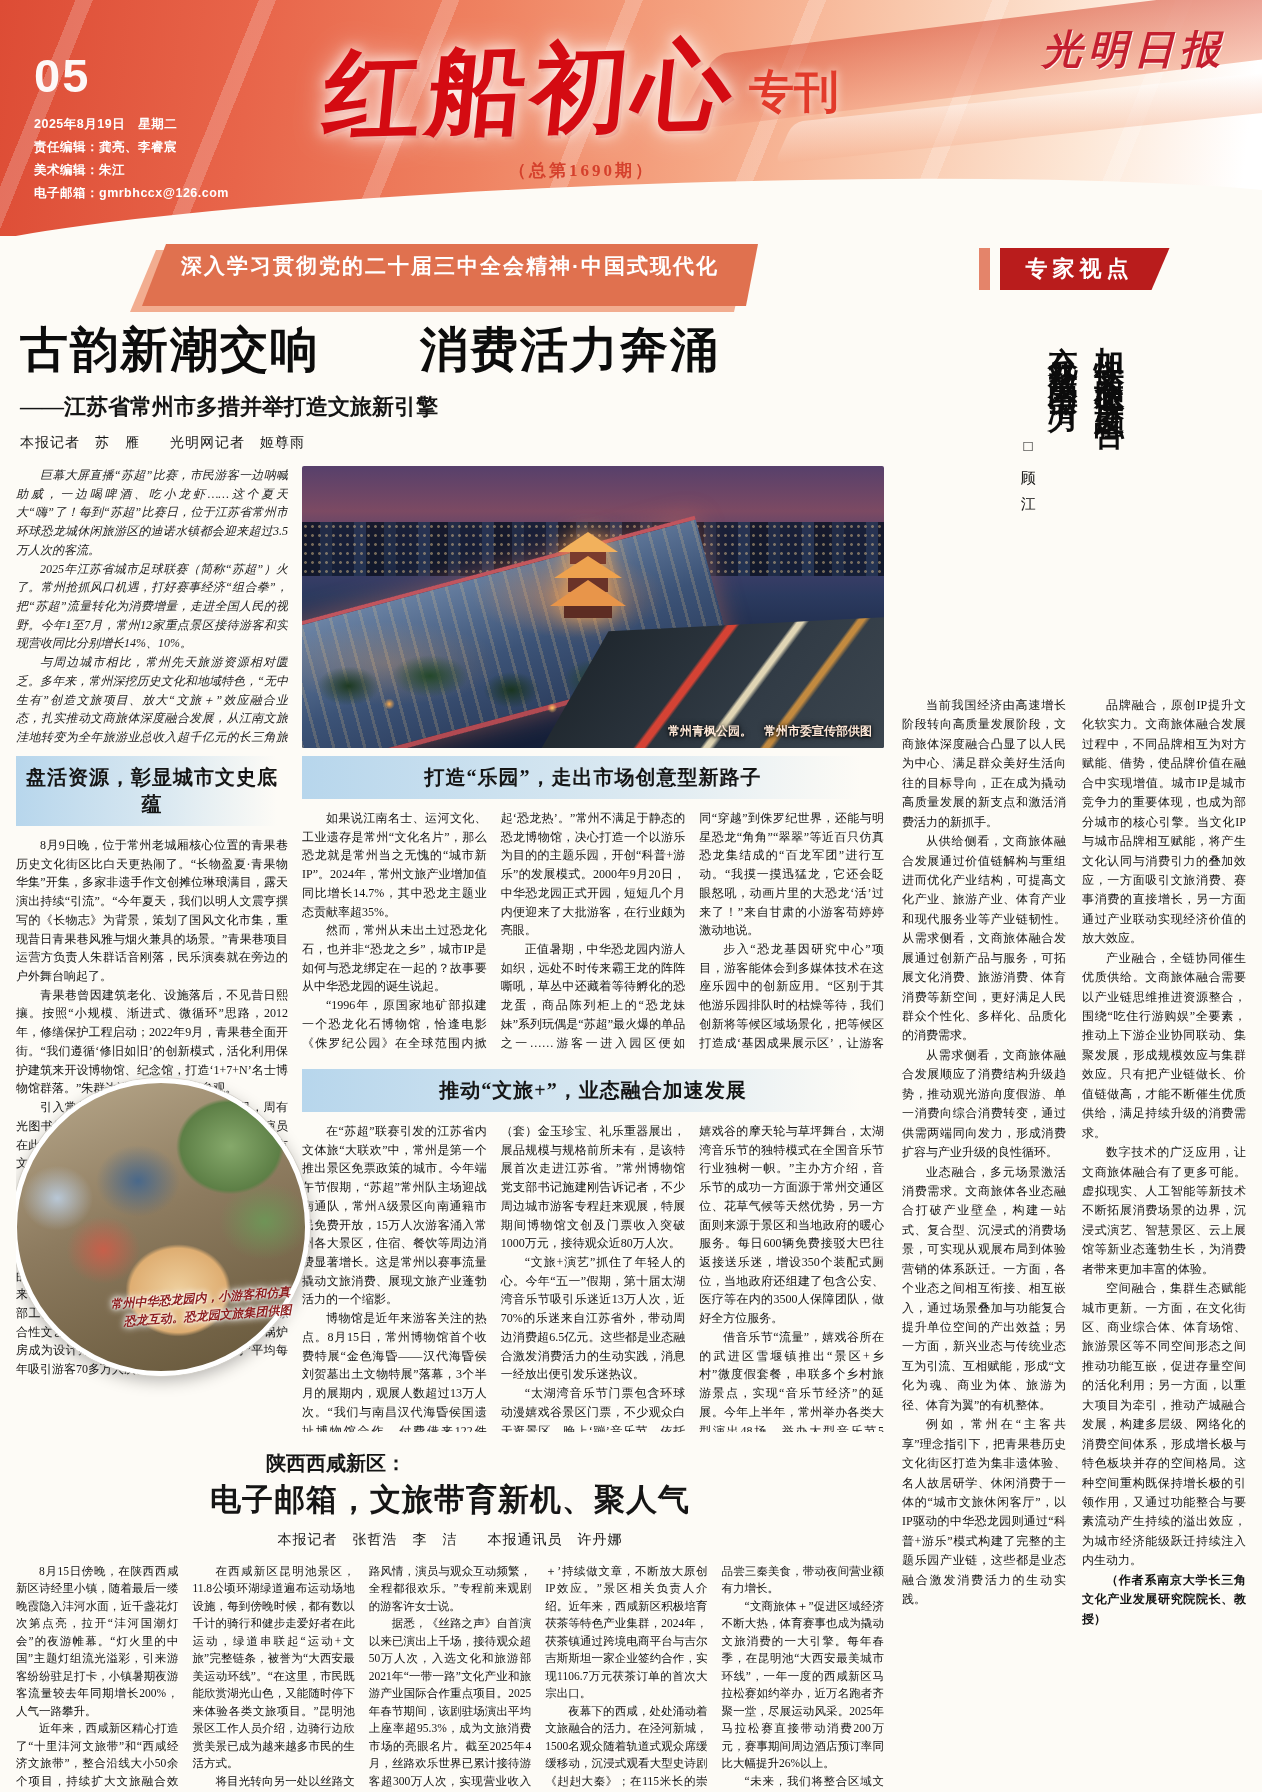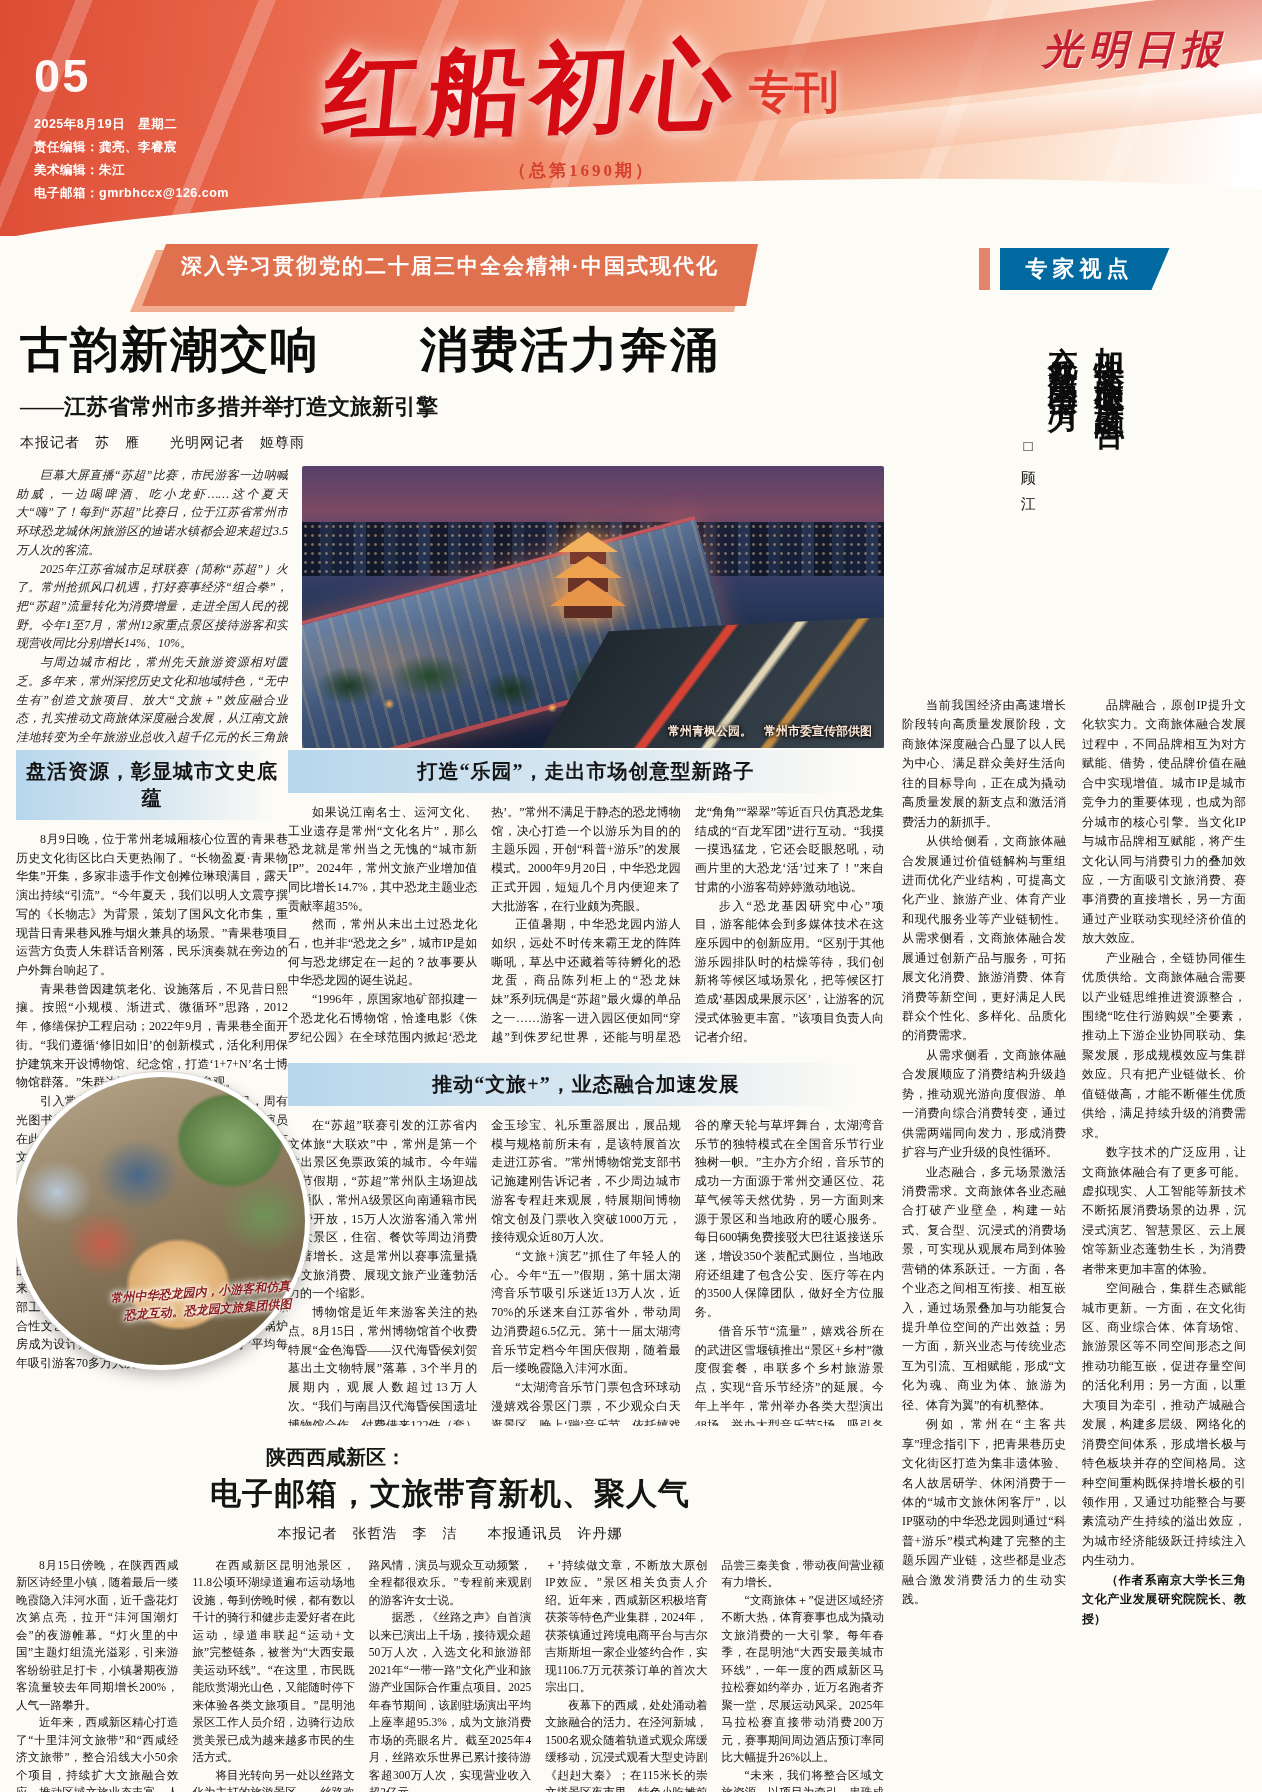--- a/index.html
+++ b/index.html
@@ -92,21 +92,21 @@
     background:linear-gradient(100deg,#20282f 0%,#323c46 55%,#3c464f 100%);
     transform:skewX(-32deg) rotate(-3deg); }
   .ph-road::before { content:''; position:absolute; inset:0; background:
     linear-gradient(100deg, transparent 30%, rgba(255,70,50,.8) 31%, rgba(255,70,50,.8) 33%, transparent 34%),
     linear-gradient(100deg, transparent 48%, rgba(255,240,200,.85) 49%, rgba(255,240,200,.85) 50.5%, transparent 52%),
     linear-gradient(100deg, transparent 64%, rgba(255,170,60,.7) 65%, rgba(255,170,60,.7) 66.5%, transparent 68%); }
   .ph-pagoda { position:absolute; left:42%; top:56px; filter:drop-shadow(0 0 12px rgba(255,170,80,.9)); }
   .photo-caption { position:absolute; right:12px; bottom:8px; color:#ffe9d8; font-size:12px; letter-spacacing:1px;
     text-shadow:0 1px 3px #000, 0 0 6px rgba(0,0,0,.8); font-weight:600; }
   
-  .section-grid { display:flex; margin-top:2px; position:relative; height:676px; overflow:hidden; }
+  .section-grid { display:flex; gap:14px; margin-top:8px; position:relative; height:676px; overflow:hidden; }
   .col1 { width:272px; flex:none; }
   .col-rest { flex:1; min-width:0; }
   .sec-head { font-size:20px; font-weight:900; letter-spacing:1px; text-align:center;
     padding:8px 6px; margin-bottom:10px;
     background:linear-gradient(90deg,#b7d6ec 0%, rgba(183,214,236,.5) 55%, rgba(183,214,236,0) 96%); }
   .body-text { text-align:justify; font-size:12px; line-height:1.56; color:#131313; }
   .body-text p { text-indent:2em; }
   .s1 { height:602px; overflow:hidden; }
   .cols3 { column-count:3; column-gap:14px; }
   .s2 { height:248px; overflow:hidden; margin-bottom:12px; }
@@ -127,21 +127,21 @@
   
   .bottom-article { margin-top:18px; }
   .kicker { font-size:20px; font-weight:800; margin:0 0 2px 250px; }
   h2.b-head { font-size:31px; font-weight:900; text-align:center; letter-spacing:1px; margin:2px 0 10px; }
   .byline.center { text-align:center; margin-left:0; }
   .cols5 { column-count:5; column-gap:14px; height:298px; overflow:hidden; font-size:11.5px; line-height:1.52; }
   
   .badge-row { display:flex; justify-content:center; align-items:stretch; gap:10px; margin:4px 0 32px; height:42px;
     font-family:"Liberation Sans","DejaVu Sans",sans-serif; }
   .badge-bar { width:11px; background:#e4846a; }
-  .badge { background:#0369a1; color:#fff; font-size:22px; font-weight:800; letter-spacing:5px;
+  .badge { background:#b91c1c; color:#fff; font-size:22px; font-weight:800; letter-spacing:5px;
     padding:0 36px 0 26px; display:flex; align-items:center;
     clip-path:polygon(0 0, 100% 0, calc(100% - 18px) 100%, 0 100%); }
   .vtitle-wrap { display:flex; justify-content:center; margin-bottom:22px; }
   .vtitle { writing-mode:vertical-rl; text-orientation:upright; height:352px;
     font-weight:900; font-size:30px; letter-spacing:8px; line-height:1.55; color:#0c0c0c; }
   .vtitle span { display:block; }
   .vt-author { font-size:15px; font-weight:400; letter-spacing:5px; padding-top:116px; }
   .expert-body { column-count:2; column-gap:16px; height:1070px; overflow:hidden;
     font-size:12px; line-height:1.62; }
   .attribution { font-weight:700; }
@@ -225,21 +225,21 @@
             <p>如果说江南名士、运河文化、工业遗存是常州“文化名片”，那么恐龙就是常州当之无愧的“城市新IP”。2024年，常州文旅产业增加值同比增长14.7%，其中恐龙主题业态贡献率超35%。</p>
               <p>然而，常州从未出土过恐龙化石，也并非“恐龙之乡”，城市IP是如何与恐龙绑定在一起的？故事要从中华恐龙园的诞生说起。</p>
               <p>“1996年，原国家地矿部拟建一个恐龙化石博物馆，恰逢电影《侏罗纪公园》在全球范围内掀起‘恐龙热’。”常州不满足于静态的恐龙博物馆，决心打造一个以游乐为目的的主题乐园，开创“科普+游乐”的发展模式。2000年9月20日，中华恐龙园正式开园，短短几个月内便迎来了大批游客，在行业颇为亮眼。</p>
               <p>正值暑期，中华恐龙园内游人如织，远处不时传来霸王龙的阵阵嘶吼，草丛中还藏着等待孵化的恐龙蛋，商品陈列柜上的“恐龙妹妹”系列玩偶是“苏超”最火爆的单品之一……游客一进入园区便如同“穿越”到侏罗纪世界，还能与明星恐龙“角角”“翠翠”等近百只仿真恐龙集结成的“百龙军团”进行互动。“我摸一摸迅猛龙，它还会眨眼怒吼，动画片里的大恐龙‘活’过来了！”来自甘肃的小游客苟婷婷激动地说。</p>
               <p>步入“恐龙基因研究中心”项目，游客能体会到多媒体技术在这座乐园中的创新应用。“区别于其他游乐园排队时的枯燥等待，我们创新将等候区域场景化，把等候区打造成‘基因成果展示区’，让游客的沉浸式体验更丰富。”该项目负责人向记者介绍。</p>
           </div>
           <h3 class="sec-head">推动“文旅+”，业态融合加速发展</h3>
           <div class="body-text cols3 s3">
             <p>在“苏超”联赛引发的江苏省内文体旅“大联欢”中，常州是第一个推出景区免票政策的城市。今年端午节假期，“苏超”常州队主场迎战南通队，常州A级景区向南通籍市民免费开放，15万人次游客涌入常州各大景区，住宿、餐饮等周边消费显著增长。这是常州以赛事流量撬动文旅消费、展现文旅产业蓬勃活力的一个缩影。</p>
               <p>博物馆是近年来游客关注的热点。8月15日，常州博物馆首个收费特展“金色海昏——汉代海昏侯刘贺墓出土文物特展”落幕，3个半月的展期内，观展人数超过13万人次。“我们与南昌汉代海昏侯国遗址博物馆合作，付费借来122件（套）金玉珍宝、礼乐重器展出，展品规模与规格前所未有，是该特展首次走进江苏省。”常州博物馆党支部书记施建刚告诉记者，不少周边城市游客专程赶来观展，特展期间博物馆文创及门票收入突破1000万元，接待观众近80万人次。</p>
-              <p>“文旅+演艺”抓住了年轻人的心。今年“五一”假期，第十届太湖湾音乐节吸引乐迷近13万人次，近70%的乐迷来自江苏省外，带动周边消费超6.5亿元。第十一届太湖湾音乐节定档今年国庆假期，随着最后一缕晚霞隐入沣河水面。</p>
+              <p>“文旅+演艺”抓住了年轻人的心。今年“五一”假期，第十届太湖湾音乐节吸引乐迷近13万人次，近70%的乐迷来自江苏省外，带动周边消费超6.5亿元。这些都是业态融合激发消费活力的生动实践，消息一经放出便引发乐迷热议。</p>
               <p>“太湖湾音乐节门票包含环球动漫嬉戏谷景区门票，不少观众白天逛景区，晚上‘蹦’音乐节。依托嬉戏谷的摩天轮与草坪舞台，太湖湾音乐节的独特模式在全国音乐节行业独树一帜。”主办方介绍，音乐节的成功一方面源于常州交通区位、花草气候等天然优势，另一方面则来源于景区和当地政府的暖心服务。每日600辆免费接驳大巴往返接送乐迷，增设350个装配式厕位，当地政府还组建了包含公安、医疗等在内的3500人保障团队，做好全方位服务。</p>
               <p>借音乐节“流量”，嬉戏谷所在的武进区雪堰镇推出“景区+乡村”微度假套餐，串联多个乡村旅游景点，实现“音乐节经济”的延展。今年上半年，常州举办各类大型演出48场，举办大型音乐节5场，吸引各地乐迷超30万人次，带动综合消费超20亿元。</p>
           </div>
         </div>
         <div class="circle-photo">
           <div class="circle-caption">常州中华恐龙园内，小游客和仿真恐龙互动。恐龙园文旅集团供图</div>
         </div>
       </div>
 
       <div class="bottom-article">

